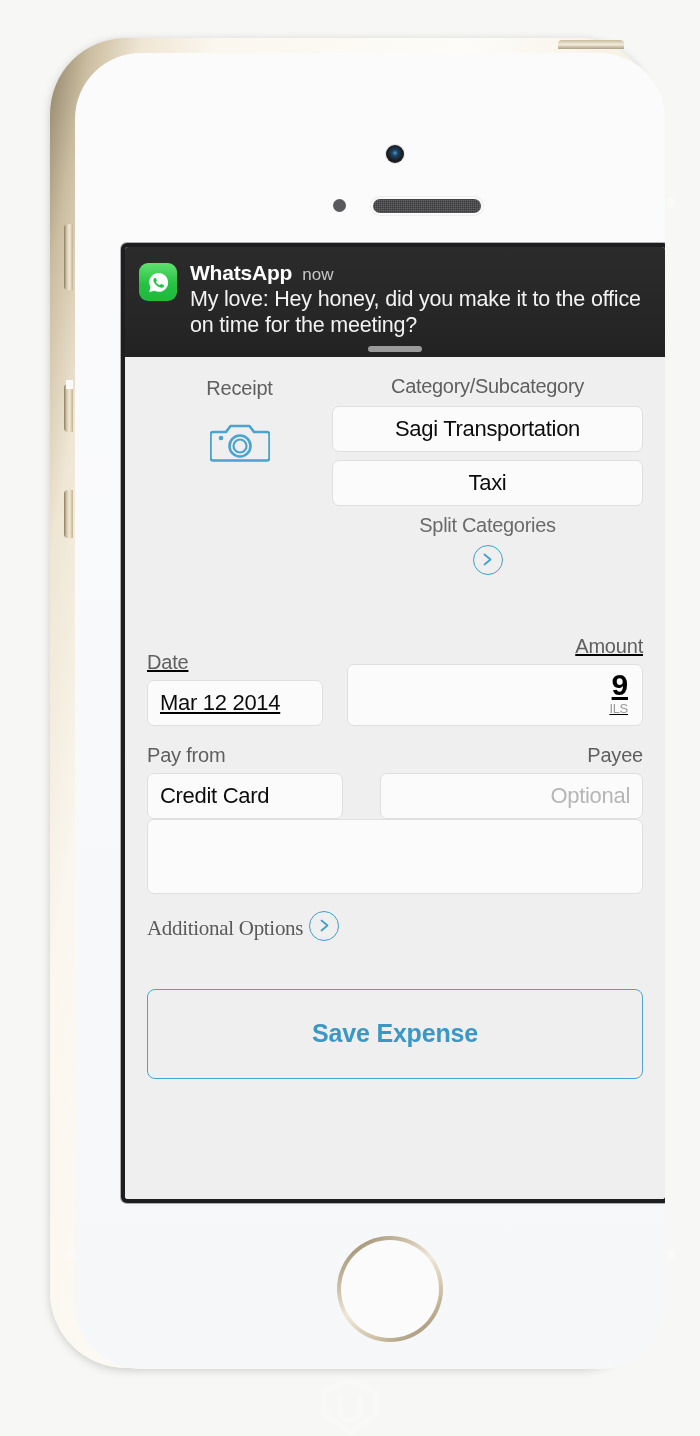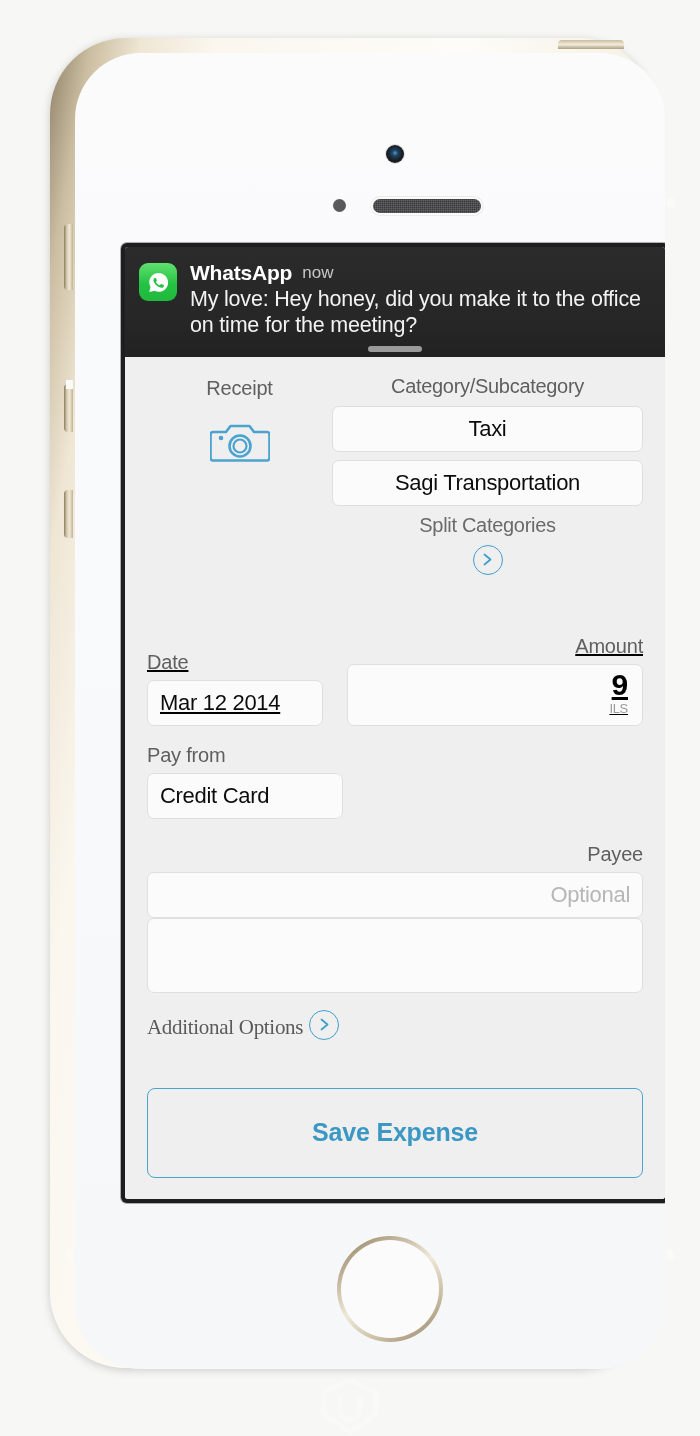--- a/index.html
+++ b/index.html
@@ -149,21 +149,21 @@
     border-radius: 9px;
     background: linear-gradient(180deg,#60e070 0%, #25c244 55%, #1fb93c 100%);
     flex: 0 0 auto;
     margin-right: 13px;
     margin-top: 2px;
     position: relative;
     display:flex; align-items:center; justify-content:center;
   }
 
   .notif-text { flex: 1 1 auto; min-width: 0; }
-  .notif-head { display: flex; align-items: center; gap: 10px; }
+  .notif-head { display: flex; align-items: flex-end; gap: 10px; }
   .notif-app  { color: #fff; font-size: 21px; font-weight: bold; letter-spacing: -0.2px; }
   .notif-time { color: #c7c7c9; font-size: 17px; }
   .notif-msg  {
     color: #f2f2f2; font-size: 21.5px; line-height: 1.23;
     margin-top: 1px; letter-spacing: -0.2px;
   }
   .grabber {
     width: 54px; height: 6px;
     border-radius: 3px;
     background: #9a9a9a;
@@ -234,21 +234,21 @@
     height: 62px;
     flex-direction: column;
     align-items: flex-end;
     justify-content: center;
     padding: 0 14px 3px 14px;
   }
   .amount-val { font-size: 30px; font-weight: bold; line-height: 1; color:#000; }
   .amount-cur { font-size: 13px; color:#9a9a9a; line-height: 1.25; margin-top: 1px; }
 
   
-  .row3 { display:flex; gap: 24px; margin-top: 18px; flex-direction: column; }
+  .row3 { display:flex; gap: 37px; margin-top: 18px; }
   .col-pay { width: 196px; flex: 0 0 auto; }
   .col-payee { flex: 1 1 auto; }
   .col-pay .lbl { display:block; margin-bottom: 6px; }
   .col-payee .lbl { display:block; text-align:right; margin-bottom: 6px; }
   .pay-field { justify-content: flex-start; padding-left: 12px; }
   .payee-field { justify-content: flex-end; padding-right: 12px; color: #b6b6b6; }
 
   
   .notes-lbl { display:block; text-align:center; margin-top: 18px; margin-bottom: 7px; }
   .notes-field {
@@ -334,22 +334,22 @@
                     <path d="M3 12 h13 l4.5 -6 h19 l4.5 6 h13 a2.5 2.5 0 0 1 2.5 2.5 v23.5 a2.5 2.5 0 0 1 -2.5 2.5 h-54 a2.5 2.5 0 0 1 -2.5 -2.5 v-23.5 a2.5 2.5 0 0 1 2.5 -2.5 z" fill="none" stroke="#4ba3d0" stroke-width="2.6" stroke-linejoin="round"></path>
                     <circle cx="30" cy="26" r="10.5" fill="none" stroke="#4ba3d0" stroke-width="2.6"></circle>
                     <circle cx="30" cy="26" r="6.5" fill="none" stroke="#4ba3d0" stroke-width="2.2"></circle>
                     <circle cx="11" cy="18" r="2.3" fill="#4ba3d0"></circle>
                   </svg>
                 </div>
               </div>
 
               <div class="col-cat">
                 <div class="cat-head">Category/Subcategory</div>
+                <div class="field cat-field">Sagi Transportation</div>
                 <div class="field cat-field">Taxi</div>
-                <div class="field cat-field">Sagi Transportation</div>
 
                 <div class="split-row">
                   <span class="split-lbl">Split Categories</span>
                   <span class="circ-chevron">
                     <svg width="13" height="15" viewBox="0 0 13 15" aria-hidden="true">
                       <polyline points="3.5,2.5 9.5,7.5 3.5,12.5" fill="none" stroke="#3fa0cc" stroke-width="1.8" stroke-linecap="round" stroke-linejoin="round"></polyline>
                     </svg>
                   </span>
                 </div>
               </div>

